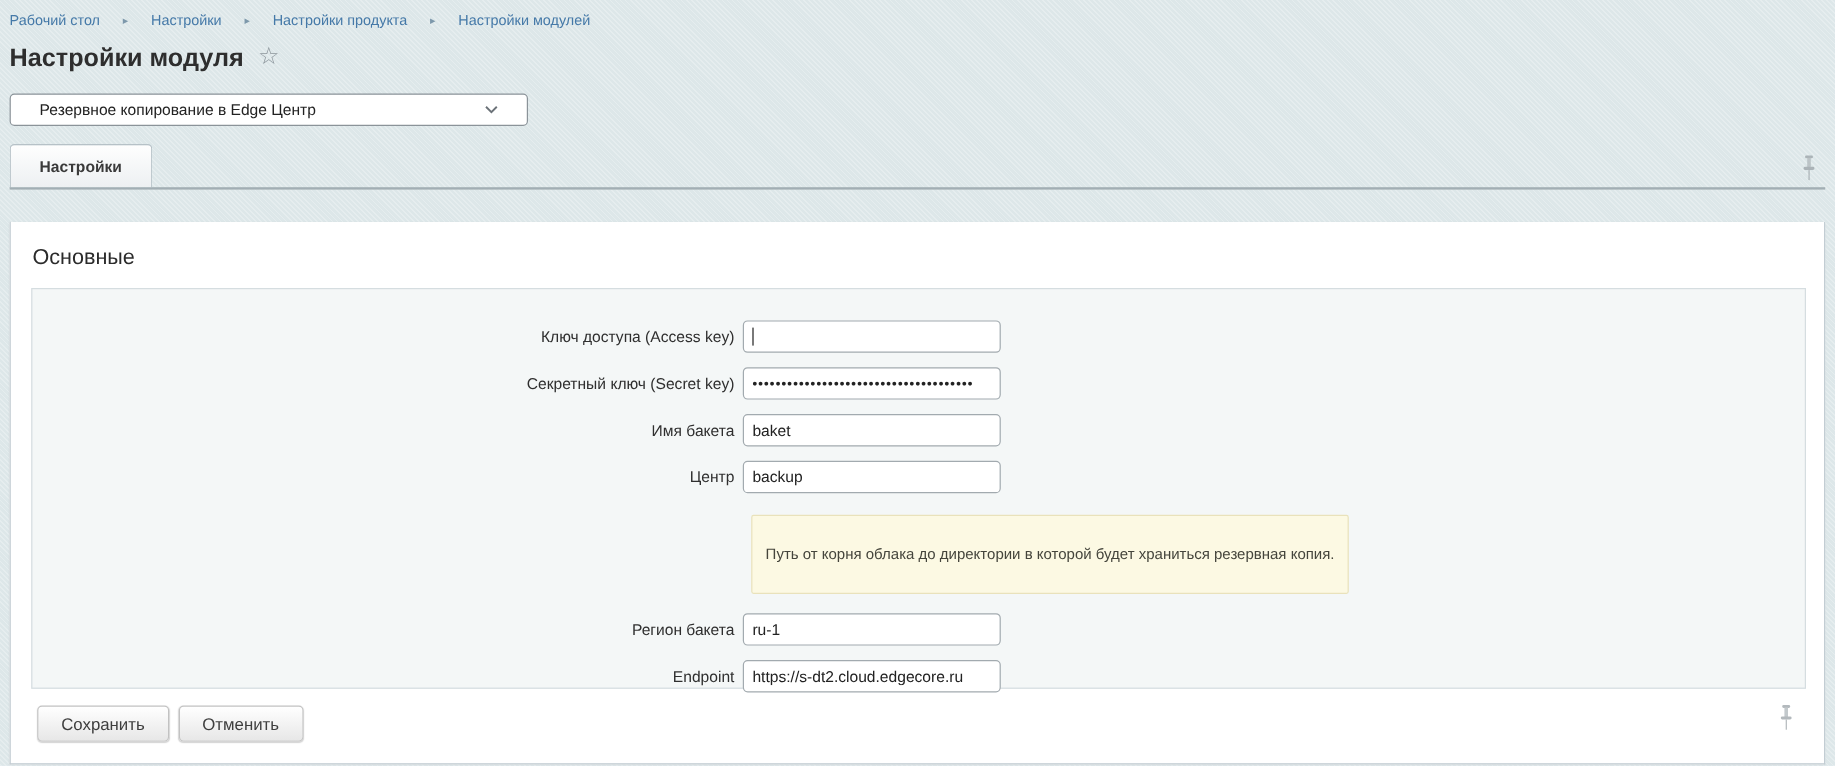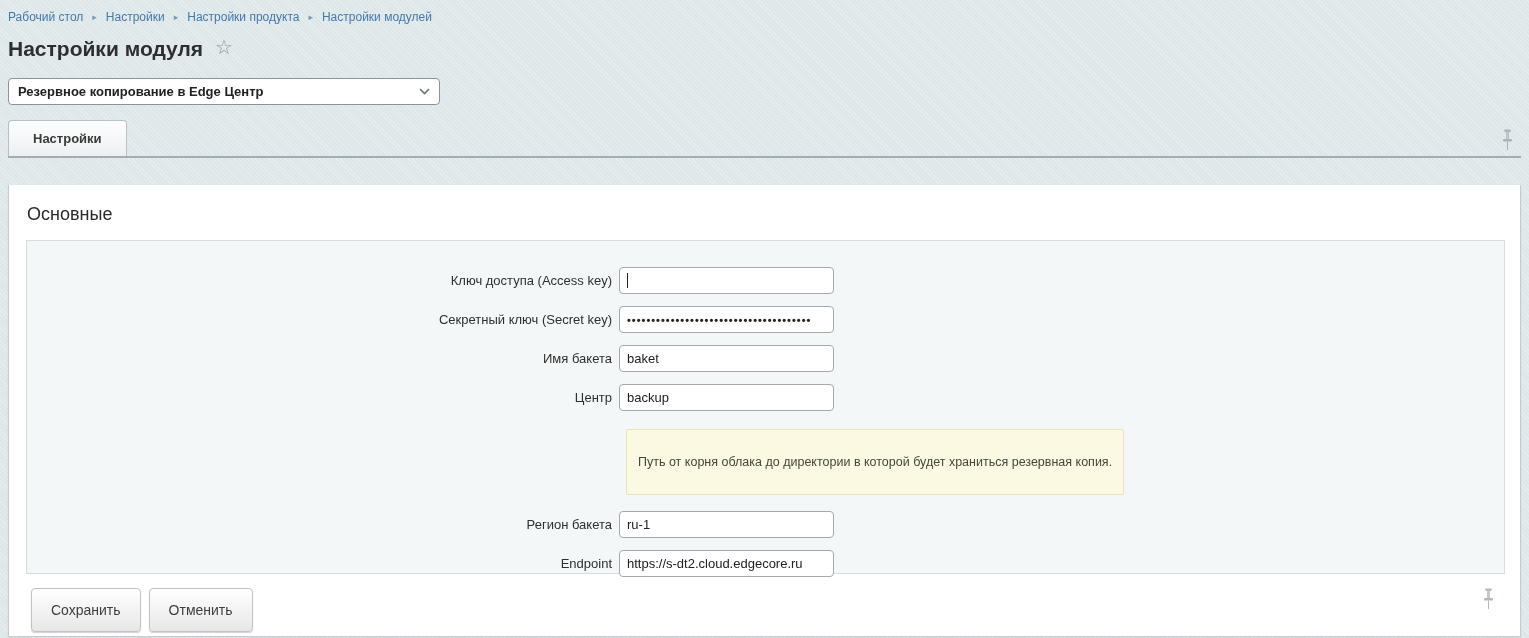--- a/index.html
+++ b/index.html
@@ -6,35 +6,35 @@
   html, body {
     width: 1529px; height: 638px;
     font-family: "Liberation Sans", sans-serif;
     background-color: #dde7e9;
     background-image: repeating-linear-gradient(45deg, rgba(255,255,255,.25) 0 1px, transparent 1px 3px);
     overflow: hidden;
   }
   .page { padding: 0 8px; }
 
   
-  .breadcrumb { padding-top: 10px; font-size: 12px; display: flex; align-items: center; gap: 9px; }
+  .breadcrumb { padding-top: 10px; font-size: 12px; display: flex; align-items: center; gap: 19px; }
   .breadcrumb a { color: #4579a8; text-decoration: none; cursor: pointer; }
   .crumb-sep { color: #7d98ab; font-size: 9px; line-height: 12px; }
 
   
   .title-row { margin-top: 13px; display: flex; gap: 12px; }
   .page-title { font-size: 21px; font-weight: bold; color: #2e2e2e; }
   .fav-star { color: #8d969c; font-size: 20px; line-height: 20px; cursor: pointer; }
 
   
   .select-box {
     margin-top: 17px; width: 432px; height: 27px;
     background: #ffffff; border: 1px solid #8b9399; border-radius: 4px;
     display: flex; align-items: center; justify-content: space-between;
-    padding: 0 9px; font-size: 13px; color: #222; cursor: pointer; font-weight: bold;
+    padding: 0 24px; font-size: 13px; color: #222; cursor: pointer;
   }
   .select-box .chev { color: #6b7278; display: flex; }
 
   
   .tabstrip {
     margin-top: 16px; height: 37px; position: relative;
     border-bottom: 2px solid #a2aeb4; display: flex; align-items: flex-end;
   }
   .tab {
     height: 36px; padding: 0 24px; display: flex; align-items: center;
@@ -80,21 +80,21 @@
 
   .hint-row { margin: 18px 0 16px 599px; }
   .hint-box {
     display: inline-block; background: #fcf9e3; border: 1px solid #e9e2bb;
     border-radius: 2px; padding: 25px 11px; font-size: 12.5px; color: #45453c;
   }
 
   
   .button-bar { display: flex; gap: 8px; margin: 14px 0 0 22px; }
   .btn {
-    height: 44px; padding: 0 19px; font-family: "Liberation Sans", sans-serif;
+    height: 30px; padding: 0 19px; font-family: "Liberation Sans", sans-serif;
     font-size: 14px; color: #3e3e3e;
     background: linear-gradient(#ffffff, #e7e7e7);
     border: 1px solid #c2c2c2; border-radius: 4px;
     box-shadow: 0 1px 1px rgba(0,0,0,.18); cursor: pointer;
   }
   .pin-bottom { position: absolute; right: 24px; bottom: 22px; cursor: pointer; }
 
   .pin-svg { opacity: .75; }
 </style>
 </head>

